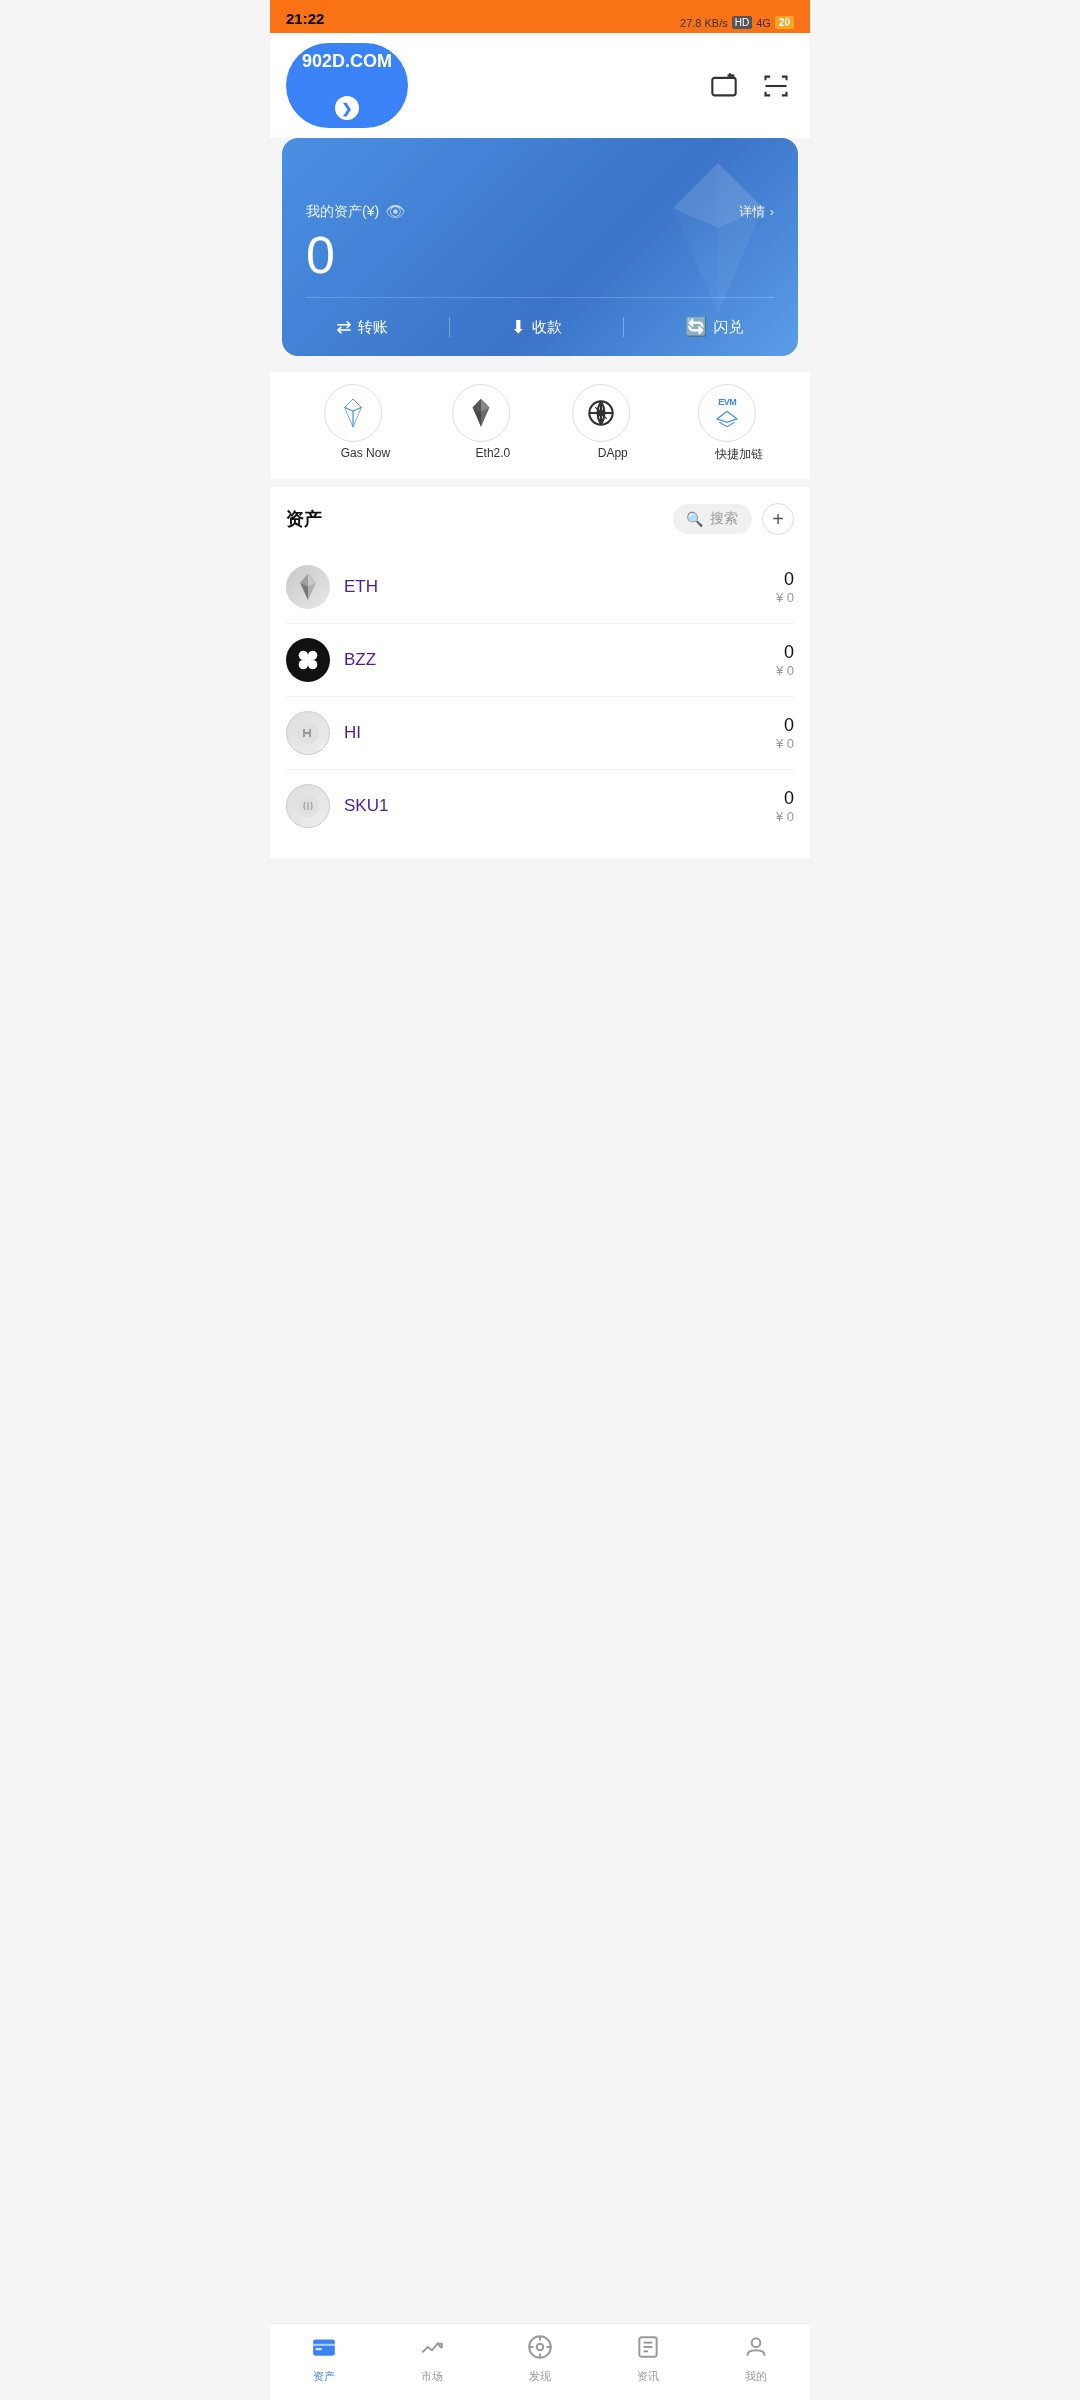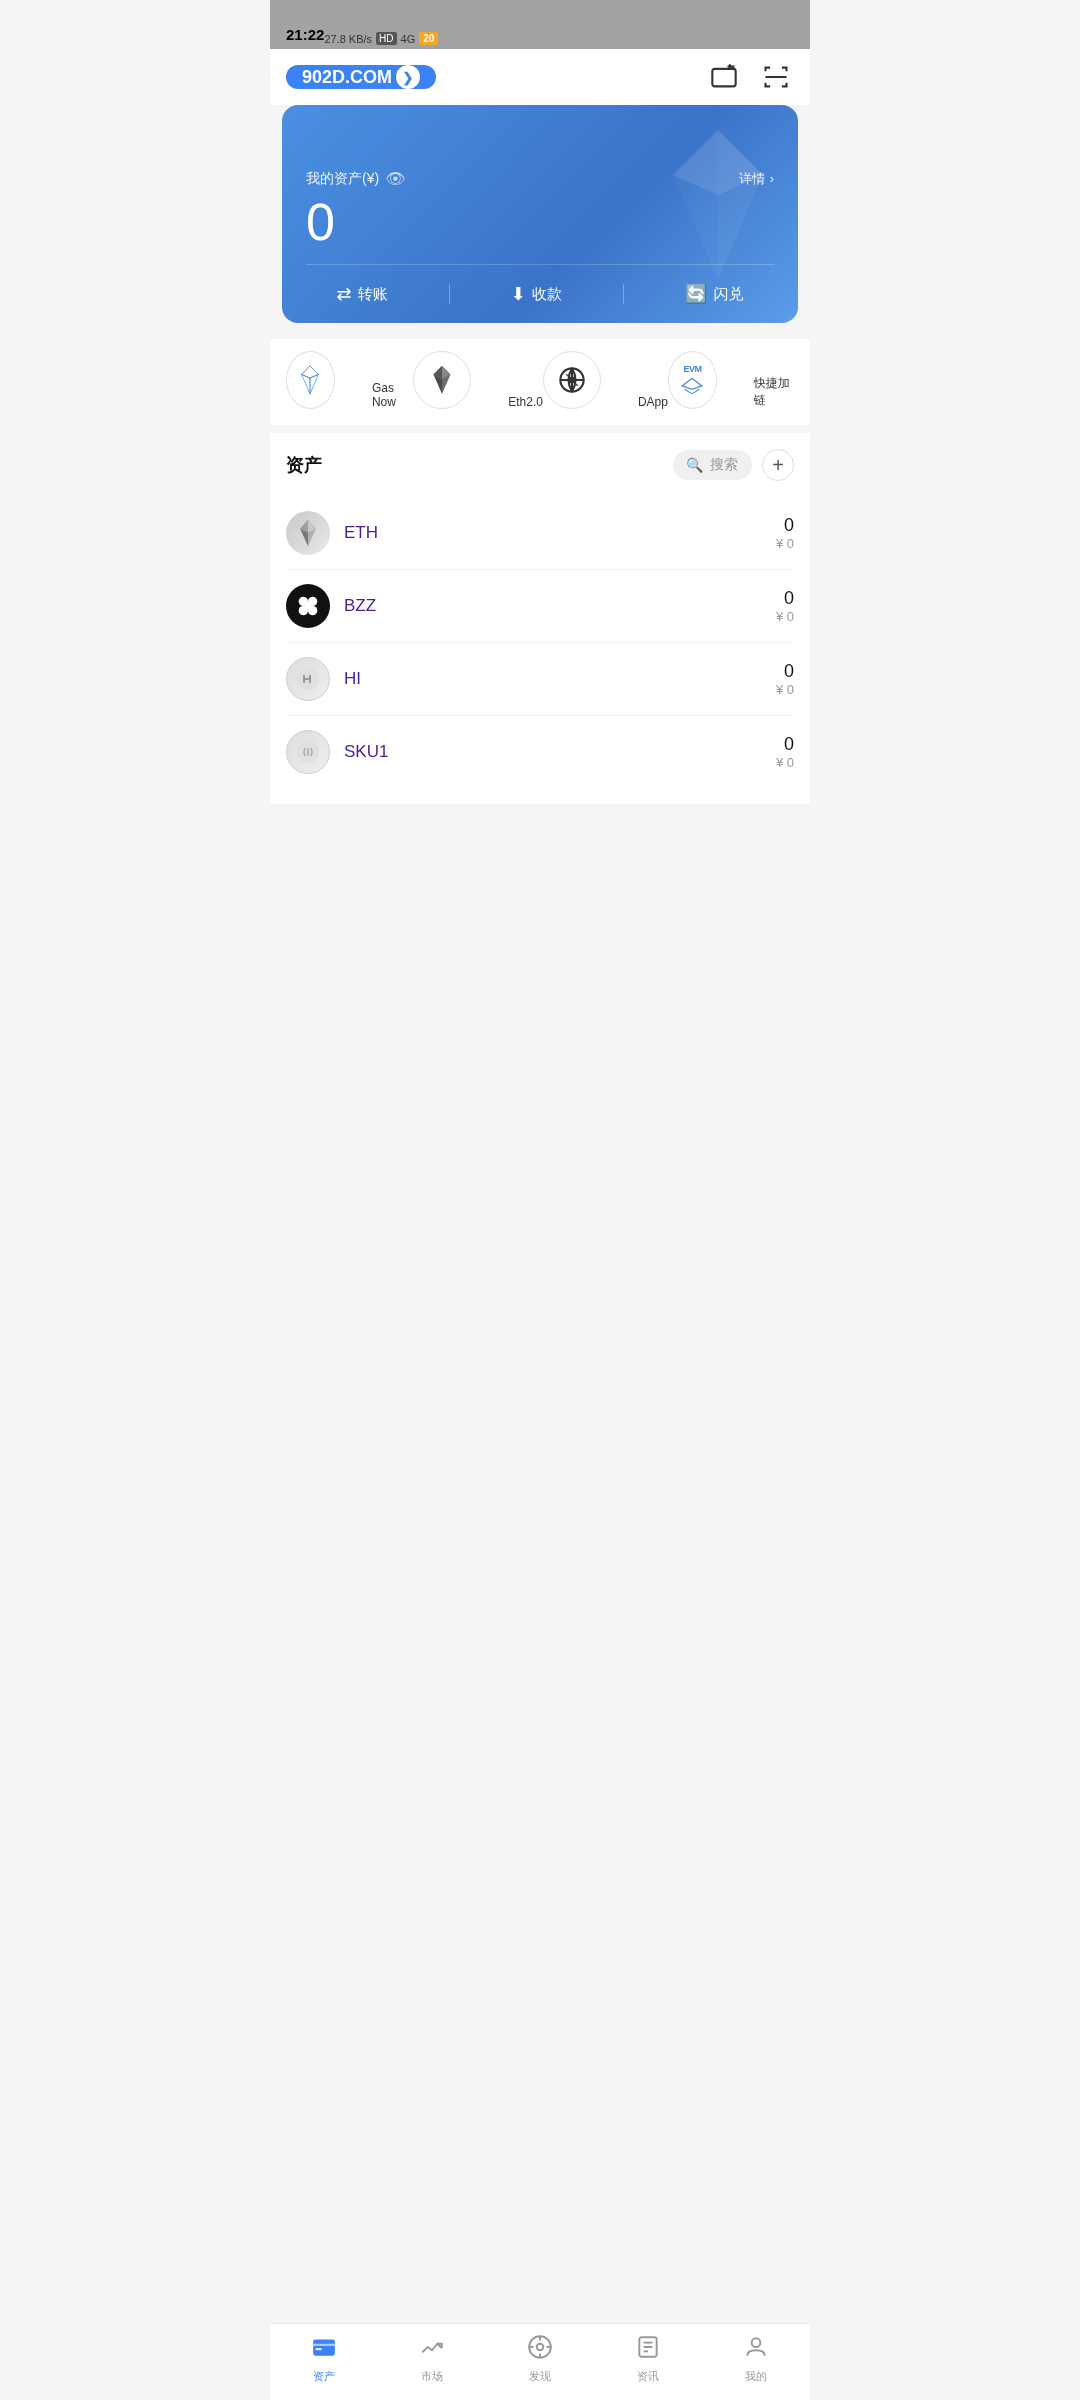--- a/index.html
+++ b/index.html
@@ -10,24 +10,24 @@
       width: 540px;
       min-height: 1200px;
       margin: 0 auto;
       position: relative;
       overflow-x: hidden;
     }
 
     
     .status-bar {
       display: flex;
-      justify-content: flex-start;
-      align-items: center;
-      padding: 24px 16px 4px;
-      background: #a3a3a3;
+      justify-content: space-between;
+      align-items: center;
+      padding: 8px 16px 4px;
+      background: #f97316;
     }
     .status-time {
       font-size: 15px;
       font-weight: 600;
       color: #000;
     }
     .status-icons {
       display: flex;
       align-items: center;
       gap: 4px;
@@ -48,24 +48,25 @@
     .header {
       display: flex;
       justify-content: space-between;
       align-items: center;
       padding: 10px 16px 10px;
       background: #fff;
     }
     .brand-pill {
       background: #3b82f6;
       border-radius: 50px;
-      padding: 0 16px;
-      display: flex;
-      align-items: center;
-      gap: 4px;
+      padding: 8px 16px;
+      display: flex;
+      align-items: center;
+      gap: 24px;
+      flex-direction: column;
     }
     .brand-text {
       color: #fff;
       font-size: 18px;
       font-weight: 700;
     }
     .brand-arrow {
       background: #fff;
       border-radius: 50%;
       width: 24px;
@@ -158,22 +159,23 @@
     
     .quick-icons {
       display: flex;
       justify-content: space-around;
       padding: 12px 16px 16px;
       background: #fff;
       margin-bottom: 8px;
     }
     .quick-icon-item {
       display: flex;
-      align-items: flex-end;
-      gap: 13px;
+      flex-direction: column;
+      align-items: center;
+      gap: 4px;
       cursor: pointer;
     }
     .quick-icon-circle {
       width: 58px;
       height: 58px;
       border-radius: 50%;
       border: 1.5px solid #e0e0e0;
       display: flex;
       align-items: center;
       justify-content: center;

